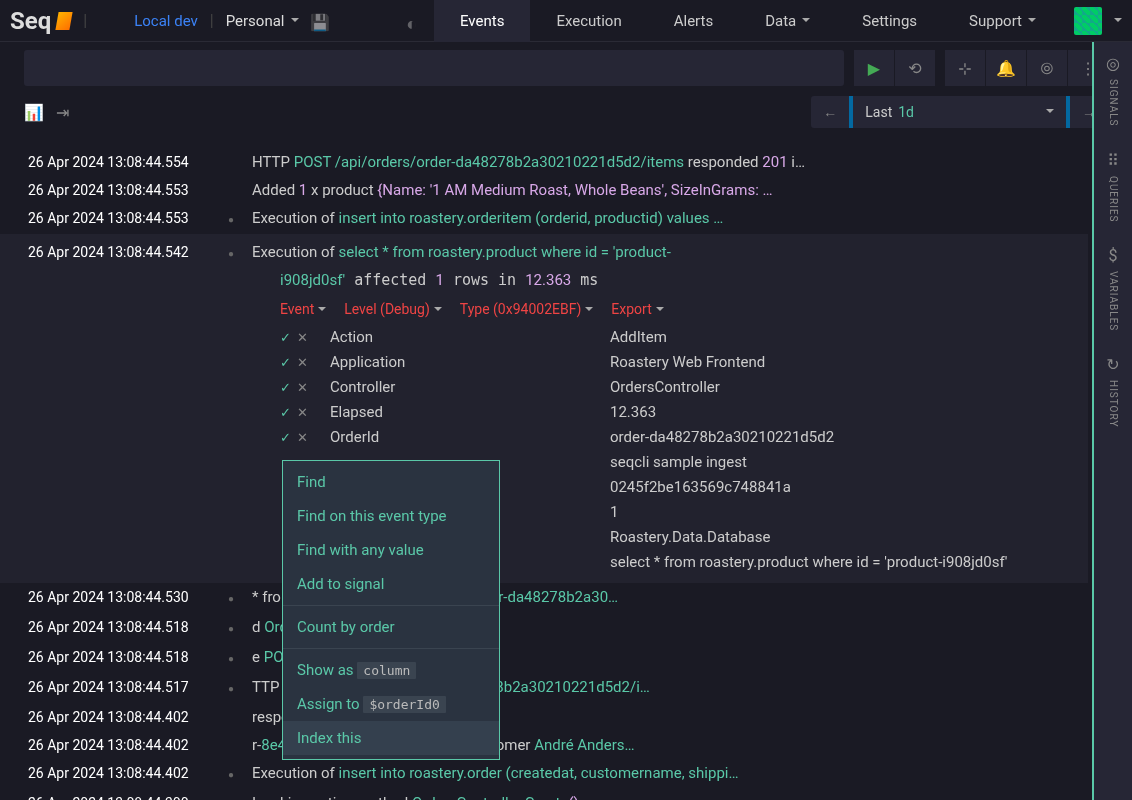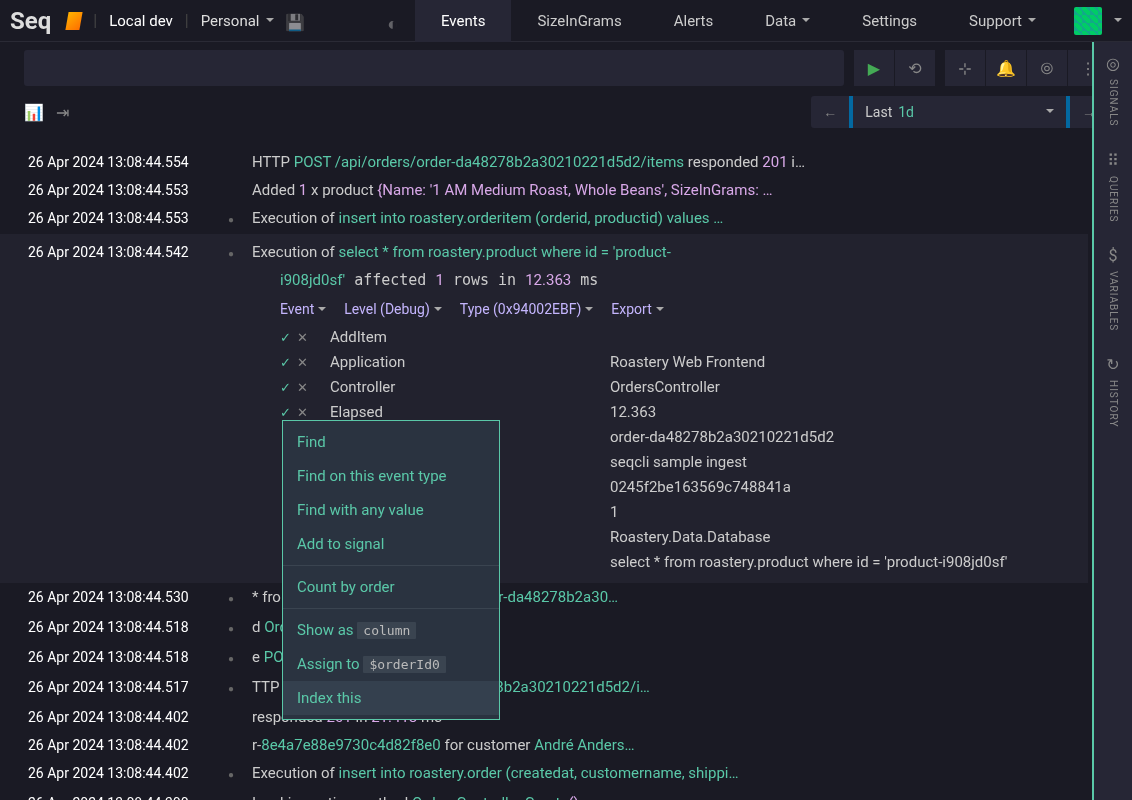--- a/index.html
+++ b/index.html
@@ -1,24 +1,24 @@
 <!DOCTYPE html>
 <html><head>
 <meta charset="utf-8">
 <style>
 * { margin:0; padding:0; box-sizing:border-box; font-family:-apple-system,BlinkMacSystemFont,"Segoe UI",Roboto,sans-serif; }
 body { background:#1a1a24; color:#aaa; overflow:hidden; width:1132px; height:800px; }
 .mono { font-family:"SF Mono",Monaco,Consolas,monospace; }
 
 
 .hdr { height:42px; background:#1a1a24; display:flex; align-items:center; padding:0 10px; gap:12px; border-bottom:1px solid #2a2a35; }
-.logo { display:flex; align-items:center; gap:16px; font-size:24px; font-weight:700; color:#ddd; }
+.logo { display:flex; align-items:center; gap:6px; font-size:24px; font-weight:700; color:#ddd; }
 .logo-icon { width:14px; height:18px; background:linear-gradient(135deg,#ffb300,#ff6f00); transform:skewX(-10deg); }
 .divider { color:#444; }
-.ws { color:#ffffff; font-size:15px; }
+.ws { color:#3b82f6; font-size:15px;margin-left:35px; }
 .env { color:#ddd; font-size:15px; display:flex; align-items:center; gap:6px; cursor:pointer; }
 .chev::after { content:""; display:inline-block; border:4px solid transparent; border-top-color:#aaa; margin-top:4px; }
 .hdr-ico { width:16px; height:16px; opacity:.5; }
 .spacer { flex:1; }
 .nav { display:flex; align-items:stretch; height:42px; gap:0; }
 .nav a { display:flex; align-items:center; padding:0 26px; color:#ccc; text-decoration:none; font-size:15px; gap:6px; }
 .nav a.active { background:#262635; color:#fff; }
 .avatar { width:28px; height:28px; background:linear-gradient(45deg,#1a8,#0c6,#084); border-radius:2px; background-size:8px 8px; background-image:repeating-linear-gradient(45deg,#1a8 0 4px,#0c6 4px 8px); }
 
 
@@ -51,30 +51,30 @@
 .row .lvl.dot::before { content:"●"; color:#666; font-size:10px; }
 .row .msg { flex:1; white-space:nowrap; overflow:hidden; text-overflow:ellipsis; color:#ccc; padding-right:10px; }
 .row.expanded { background:#22222e; }
 .tok-g { color:#5ac8a8; }
 .tok-p { color:#d8a8e8; }
 
 
 .exp { background:#22222e; padding:4px 0 8px 0; }
 .exp .msg2 { padding-left:280px; color:#ccc; line-height:25px; }
 .exp-tabs { padding:8px 0 8px 280px; display:flex; gap:18px; font-size:14px; }
-.exp-tabs span { color:#c4b5fd; display:flex; align-items:center; gap:4px; cursor:pointer; }
+.exp-tabs span { color:#ef4444; display:flex; align-items:center; gap:4px; cursor:pointer; }
 .props { padding:0 0 0 280px; }
 .prop { display:flex; line-height:25px; }
 .prop .pm { width:50px; display:flex; gap:6px; color:#5ac8a8; font-size:13px; }
 .prop .pm .x { color:#888; }
 .prop .k { width:280px; color:#ccc; }
 .prop .v { flex:1; color:#ccc; }
 
 
-.menu { position:absolute; left:282px; top:420px; width:218px; background:#2a3340; border:1px solid #5ac8a8; font-size:15px; z-index:100; padding:4px 0; }
+.menu { position:absolute; left:282px; top:460px; width:218px; background:#2a3340; border:1px solid #5ac8a8; font-size:15px; z-index:100; padding:4px 0; }
 .menu .mi { padding:8px 14px; color:#5ac8a8; cursor:pointer; }
 .menu .mi.hover { background:#34404e; }
 .menu .sep { height:1px; background:#3a4450; margin:4px 0; }
 .menu .pill { background:#3a4450; padding:1px 6px; border-radius:1px; color:#bbb; font-size:13px; }
 </style>
 </head>
 <body>
 
 <div class="hdr">
   <div class="logo">
@@ -89,21 +89,21 @@
     <span class="chev"></span>
   </span>
   <span class="hdr-ico">💾</span>
   <span class="spacer"></span>
   <span class="hdr-ico" style="font-size:18px">◐</span>
   <div class="nav">
     <a class="active">
         <span>Events</span>
       </a>
     <a>
-        <span>SizeInGrams</span>
+        <span>Execution</span>
       </a>
     <a>
         <span>Alerts</span>
       </a>
     <a>
         <span>Data</span>
         <span class="chev"></span>
       </a>
     <a>
         <span>Settings</span>
@@ -194,20 +194,21 @@
         <span>Level (Debug) <span class="chev"></span></span>
         <span>Type (0x94002EBF) <span class="chev"></span></span>
         <span>Export <span class="chev"></span></span>
       </div>
       <div class="props mono">
         <div class="prop">
     <div class="pm">
             <span>✓</span>
             <span class="x">✕</span>
           </div>
+    <div class="k">Action</div>
     <div class="v">AddItem</div>
         </div>
         <div class="prop">
     <div class="pm">
             <span>✓</span>
             <span class="x">✕</span>
           </div>
     <div class="k">Application</div>
     <div class="v">Roastery Web Frontend</div>
         </div>

